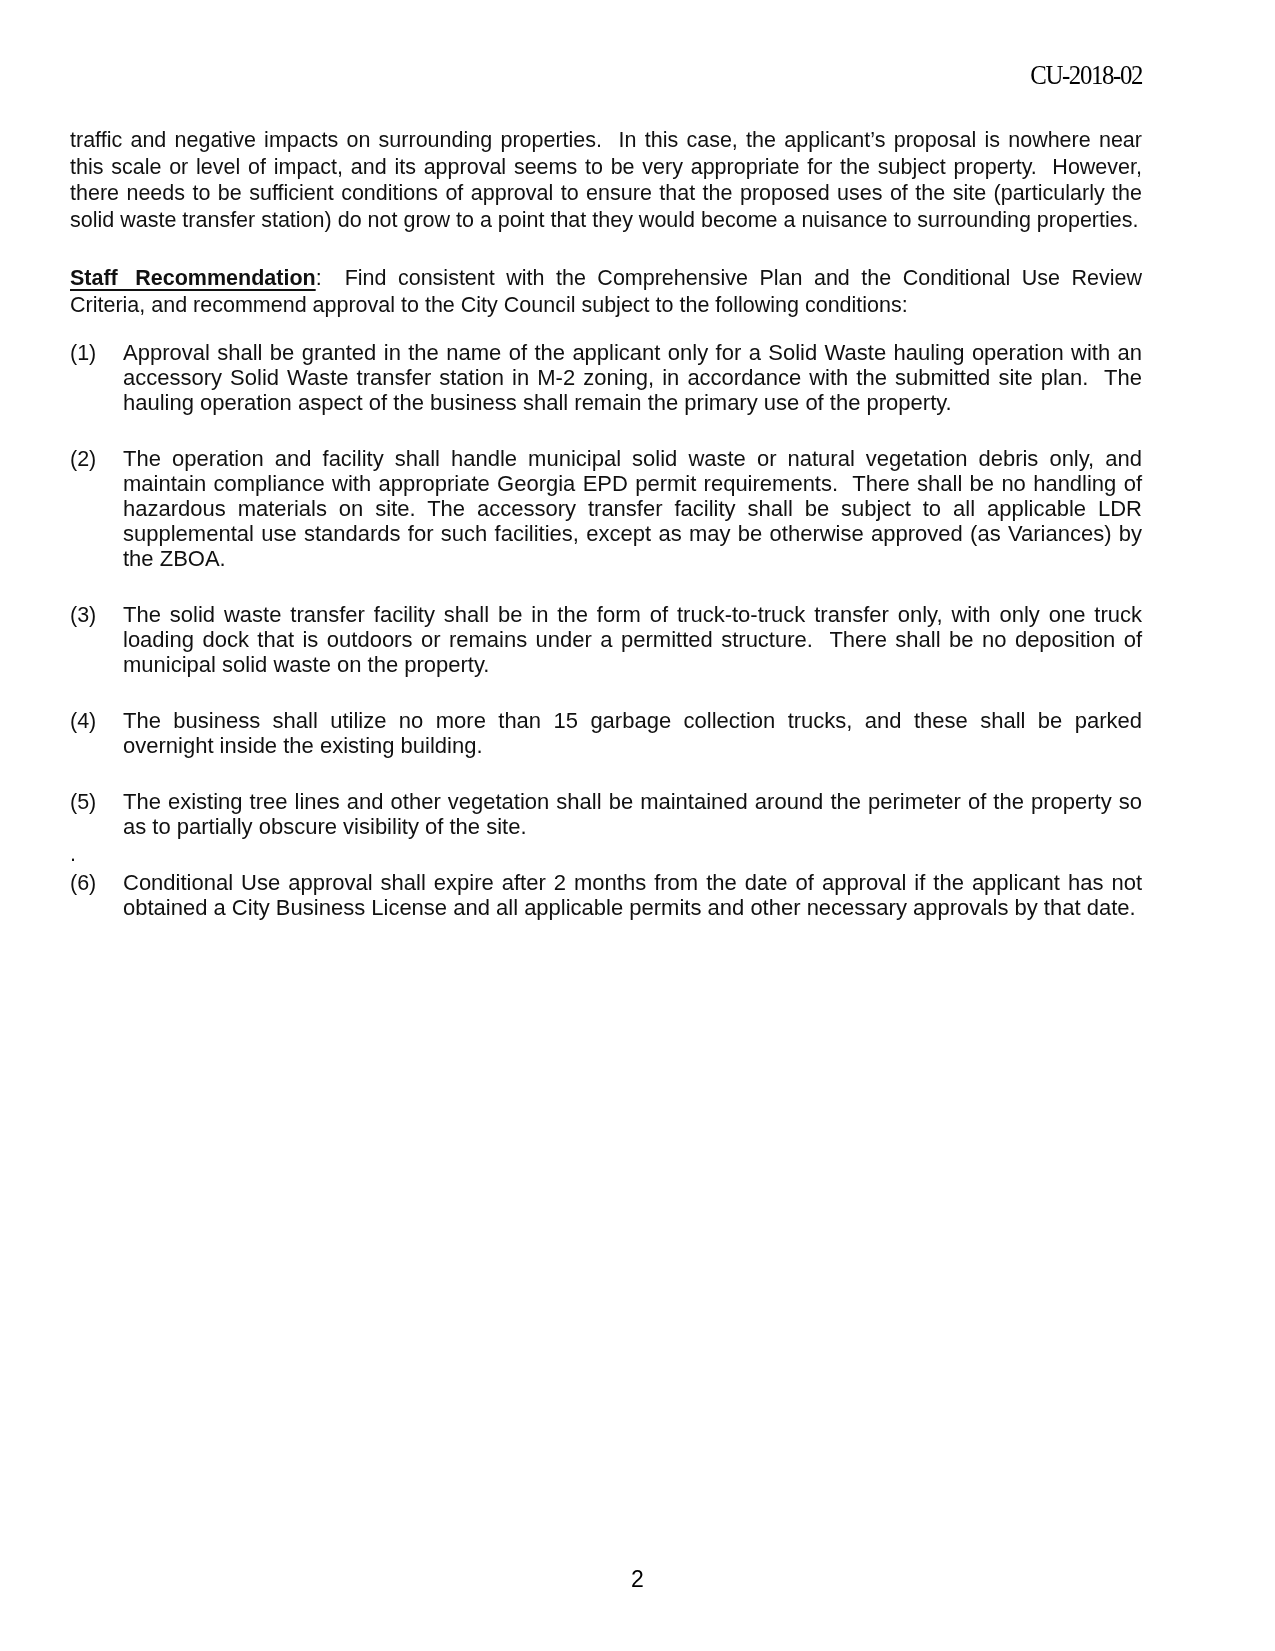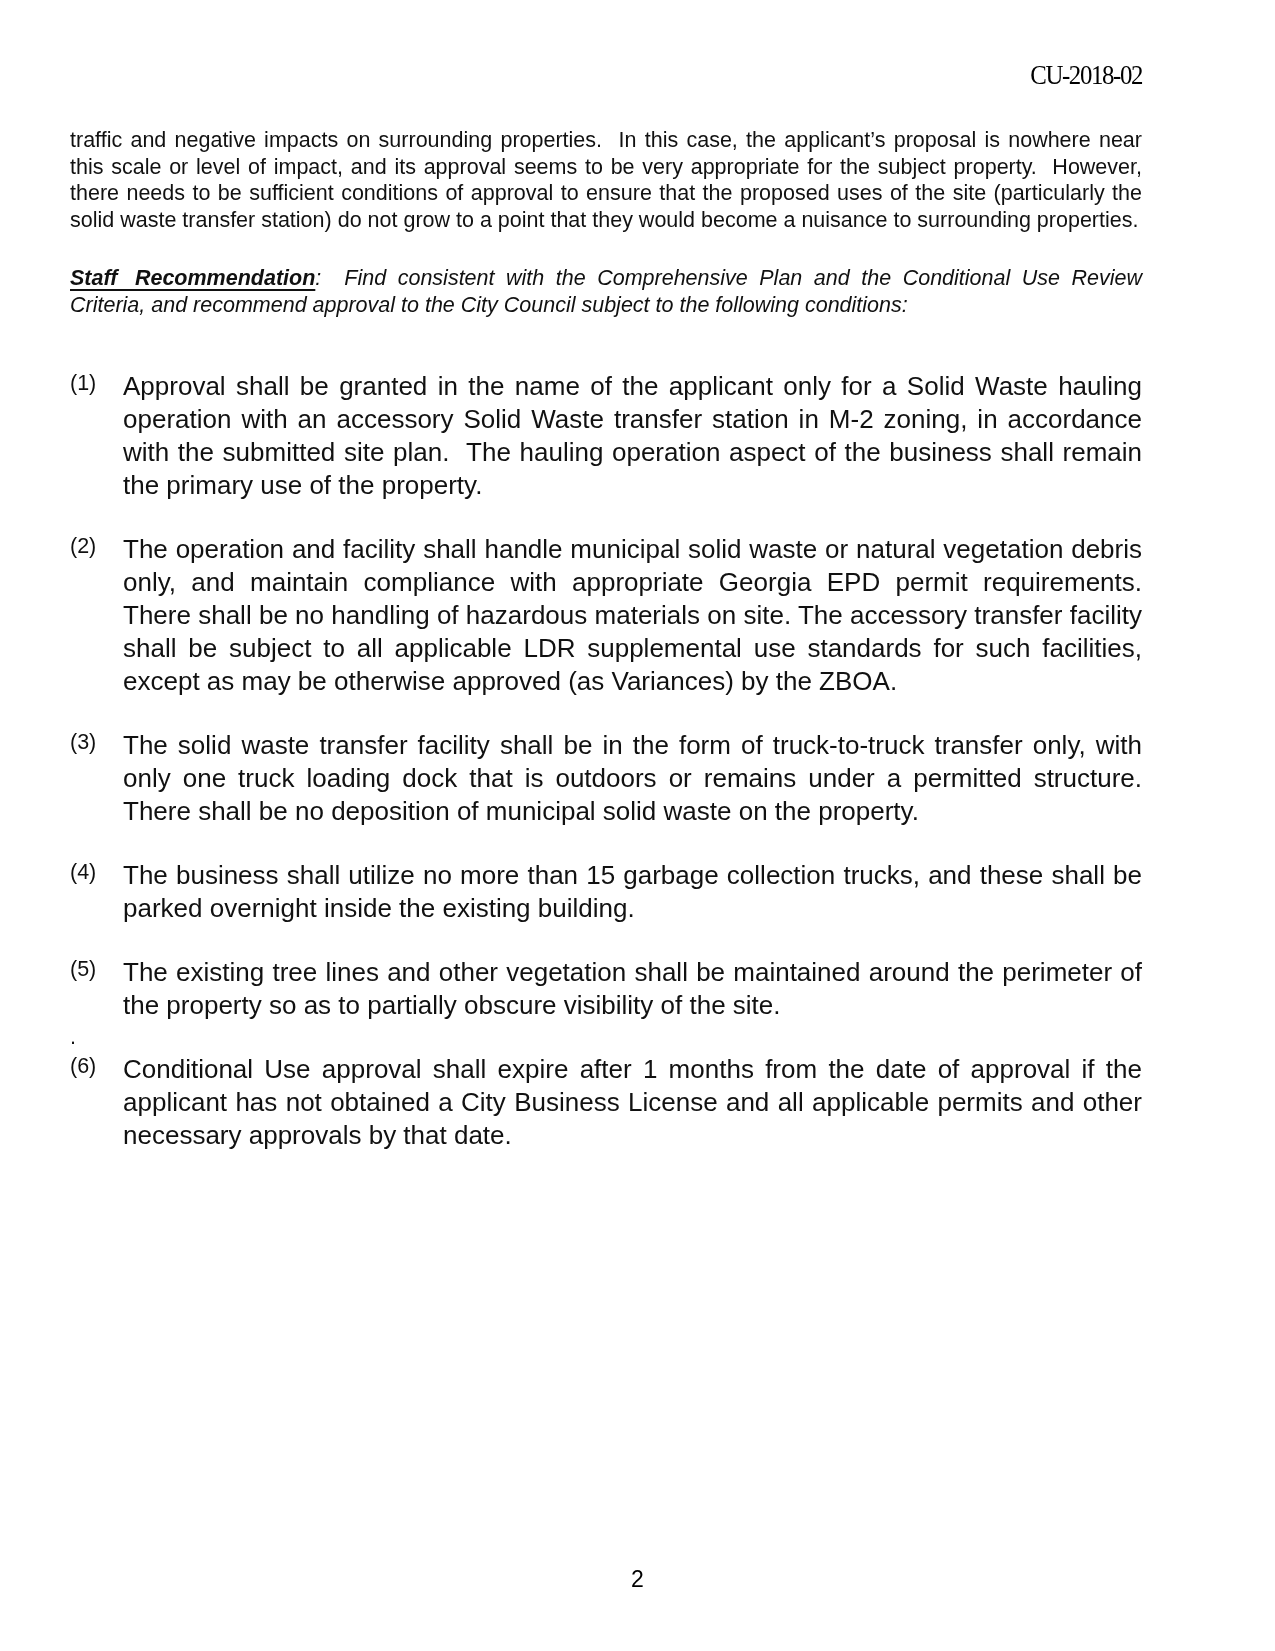--- a/index.html
+++ b/index.html
@@ -36,44 +36,43 @@
     line-height: 26.5px;
     text-align: justify;
     white-space: pre-wrap;
   }
   .intro { margin-bottom: 32px; }
   .staff-rec {
     font-size: 21.5px;
     line-height: 26.5px;
     text-align: justify;
     white-space: pre-wrap;
-    margin-bottom: 52px;
-    font-style: italic;
+    margin-bottom: 22px;
   }
   .staff-rec .label {
     font-weight: bold;
     text-decoration: underline;
     text-underline-offset: 4px;
     word-spacing: 6px;
   }
   .conditions { }
   .condition-row {
     display: flex;
     align-items: flex-start;
     margin-bottom: 31px;
   }
   .condition-num {
     flex: 0 0 53px;
     font-size: 21.5px;
     line-height: 26.5px;
   }
   .condition-text {
     flex: 1 1 auto;
-    font-size: 26px;
-    line-height: 33px;
+    font-size: 22px;
+    line-height: 25px;
     text-align: justify;
     white-space: pre-wrap;
   }
   .row-5 { margin-bottom: 2px; }
   .stray-period {
     font-size: 21.5px;
     line-height: 26.5px;
     margin-bottom: 2px;
   }
   .page-number {
@@ -122,20 +121,20 @@
 
       <div class="condition-row row-5">
         <div class="condition-num">(5)</div>
         <div class="condition-text">The existing tree lines and other vegetation shall be maintained around the perimeter of the property so as to partially obscure visibility of the site.</div>
       </div>
 
       <div class="stray-period">.</div>
 
       <div class="condition-row">
         <div class="condition-num">(6)</div>
-        <div class="condition-text">Conditional Use approval shall expire after 1 months from the date of approval if the applicant has not obtained a City Business License and all applicable permits and other necessary approvals by that date.</div>
+        <div class="condition-text">Conditional Use approval shall expire after 2 months from the date of approval if the applicant has not obtained a City Business License and all applicable permits and other necessary approvals by that date.</div>
       </div>
 
     </div>
   </div>
 
   <div class="page-number">2</div>
 </div>
 
 </body></html>

